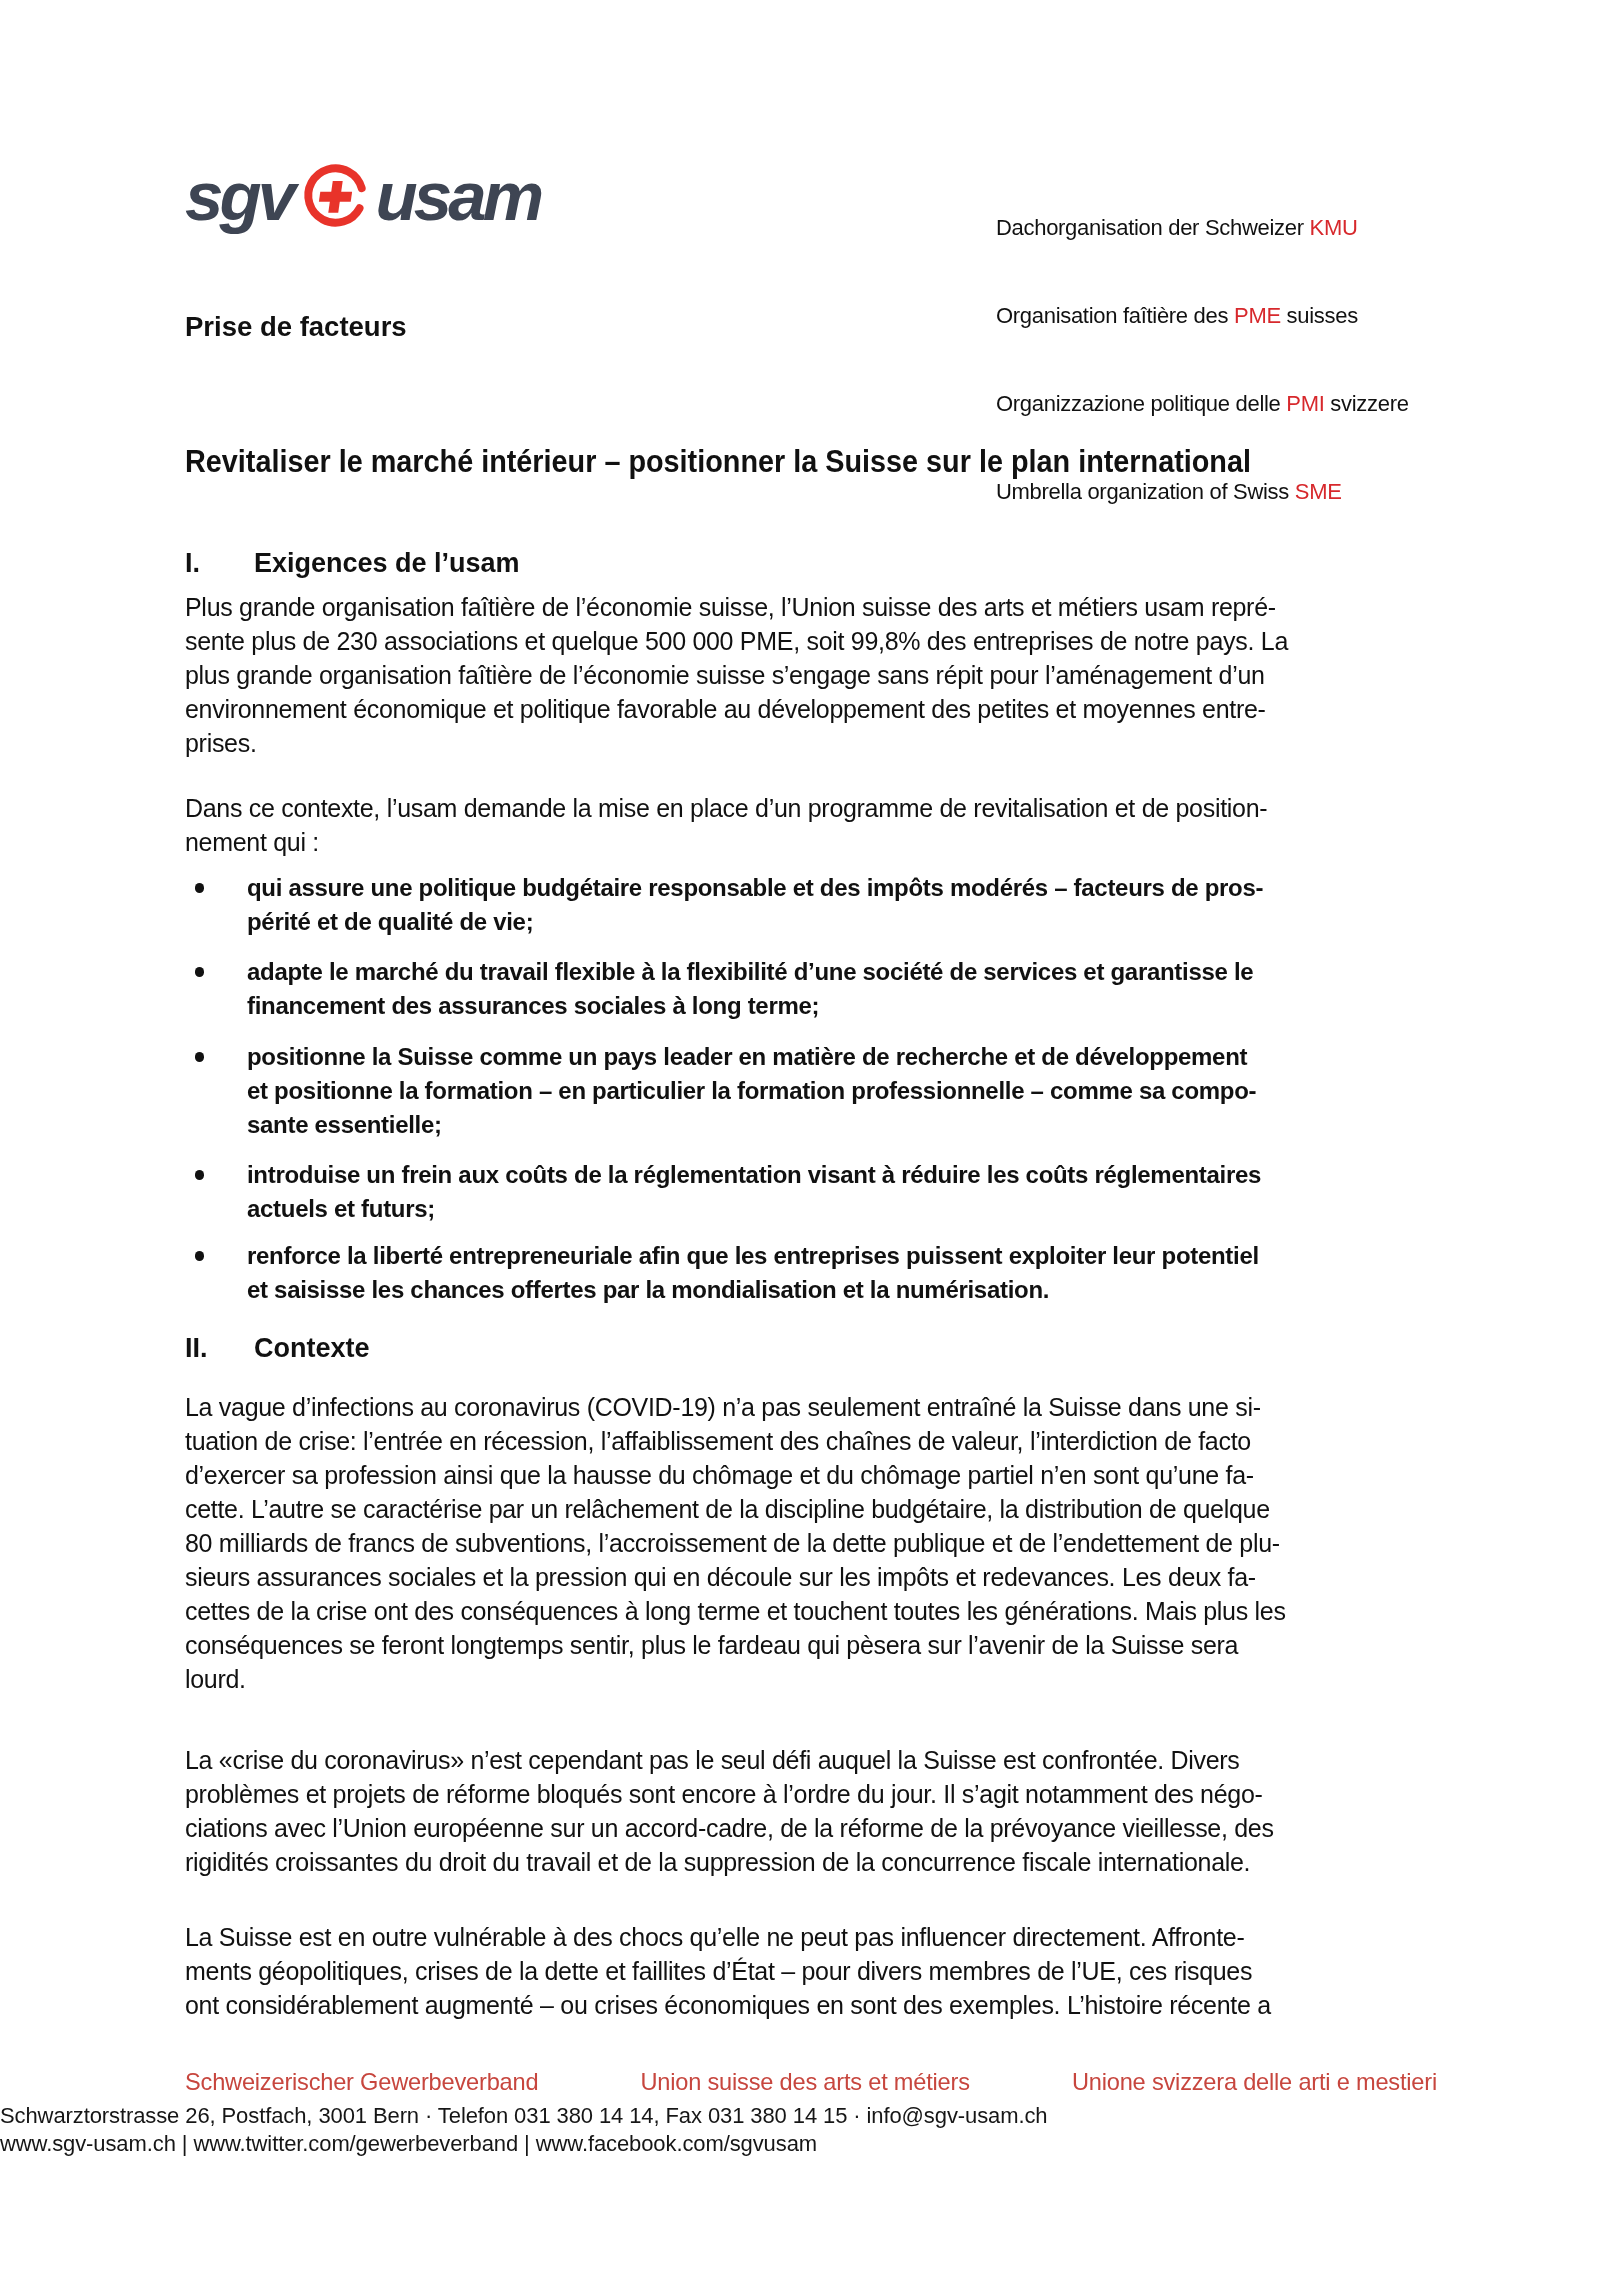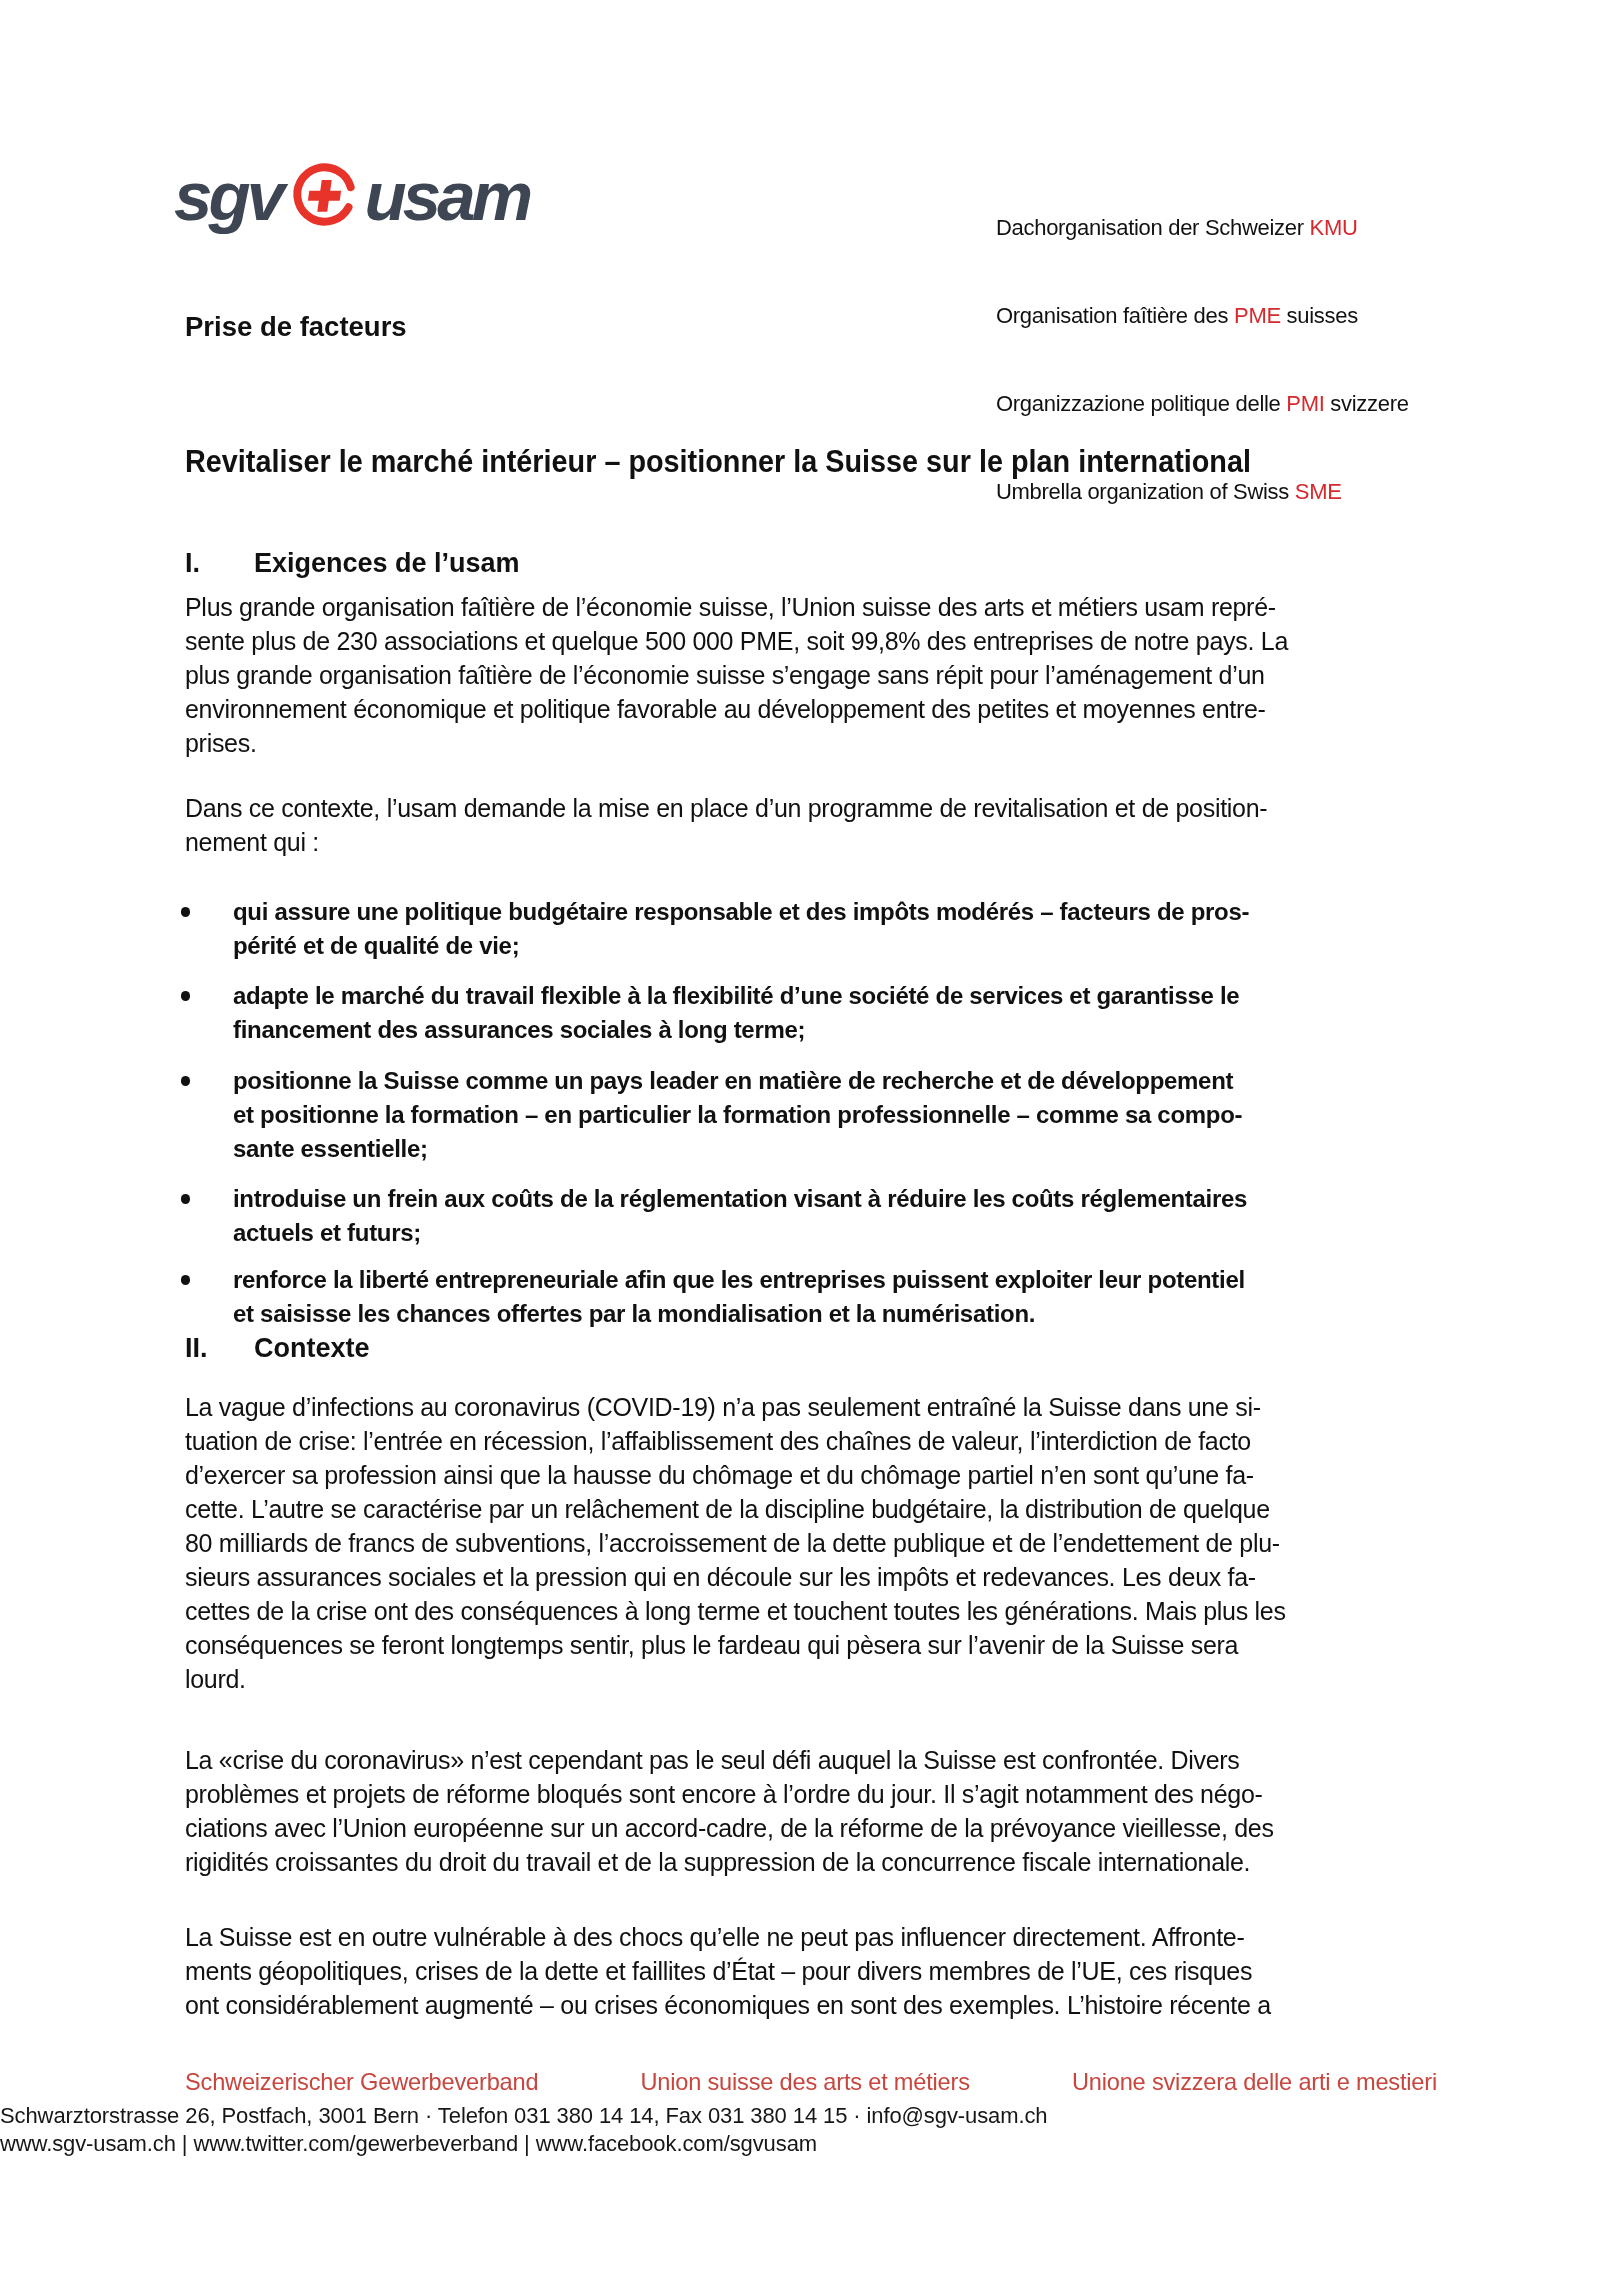--- a/index.html
+++ b/index.html
@@ -1,38 +1,38 @@
 <!DOCTYPE html>
 <html style="font-size:10.5px"><head>
 <meta charset="utf-8">
 <style>
   html,body{margin:0;padding:0;background:#e8e8e8;}
   .sheet{
     position:relative;width:1622px;height:2295px;background:#ffffff;
     font-family:"Liberation Sans",sans-serif;color:#111111;overflow:hidden;
   }
   
-  .logo{position:absolute;left:174px;top:157px;display:flex;align-items:center;
+  .logo{position:absolute;left:185px;top:157px;display:flex;align-items:flex-end;
         font-style:italic;font-weight:700;color:#3e4553;letter-spacing:-3.9px;}
   .logo .ltxt{font-size:69px;line-height:80px;}
   .logo svg{width:73px;height:73px;margin:0 3.9px 5.2px 6.5px;}
   .masthead{position:absolute;left:996px;top:154px;font-size:22px;line-height:29.4px;
             letter-spacing:-0.3px;white-space:pre;}
   .accent{color:#d7282c;}
   
   .kicker{position:absolute;left:185px;top:310px;font-size:27.5px;font-weight:700;line-height:33px;}
   .doc-title{position:absolute;left:185px;top:442px;font-size:32px;font-weight:700;line-height:38px;
              white-space:pre;transform:scaleX(.9);transform-origin:left top;}
   .sec{position:absolute;left:185px;width:1252px;font-size:27px;font-weight:700;line-height:34px;}
   .sec .num{position:absolute;left:0;top:0;}
   .sec .htxt{margin-left:69px;display:inline-block;}
   
   .para{position:absolute;left:185px;font-size:25px;line-height:34px;letter-spacing:-0.3px;
         white-space:pre;}
-  .bullet{position:absolute;left:171px;width:1252px;line-height:34px;margin-top:24px;}
+  .bullet{position:absolute;left:185px;width:1252px;line-height:34px;}
   .bullet .dot{position:absolute;left:9.8px;top:12.4px;width:9.2px;height:9.2px;border-radius:50%;
                background:#111111;}
   .bullet .btxt{display:block;margin-left:62px;font-size:24px;font-weight:700;
                 letter-spacing:-0.3px;line-height:34px;white-space:pre;}
   
   .footer-orgs{position:absolute;left:185px;top:2069px;width:1252px;display:flex;
                justify-content:space-between;font-size:23.6px;letter-spacing:-0.2px;color:#c7463e;}
   .footer-line{position:absolute;left:0;width:1622px;text-align:left;font-size:22px;
                line-height:26px;letter-spacing:-0.1px;color:#161616;}
   .f-addr{top:2103px;}

